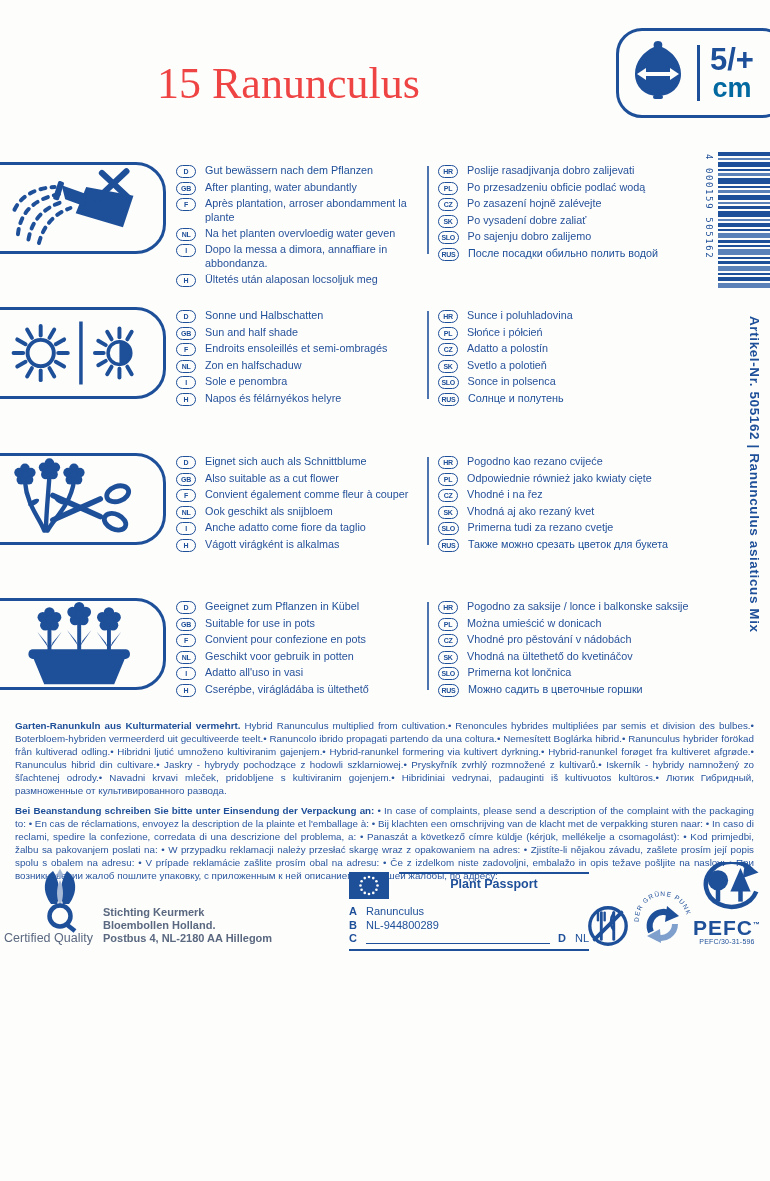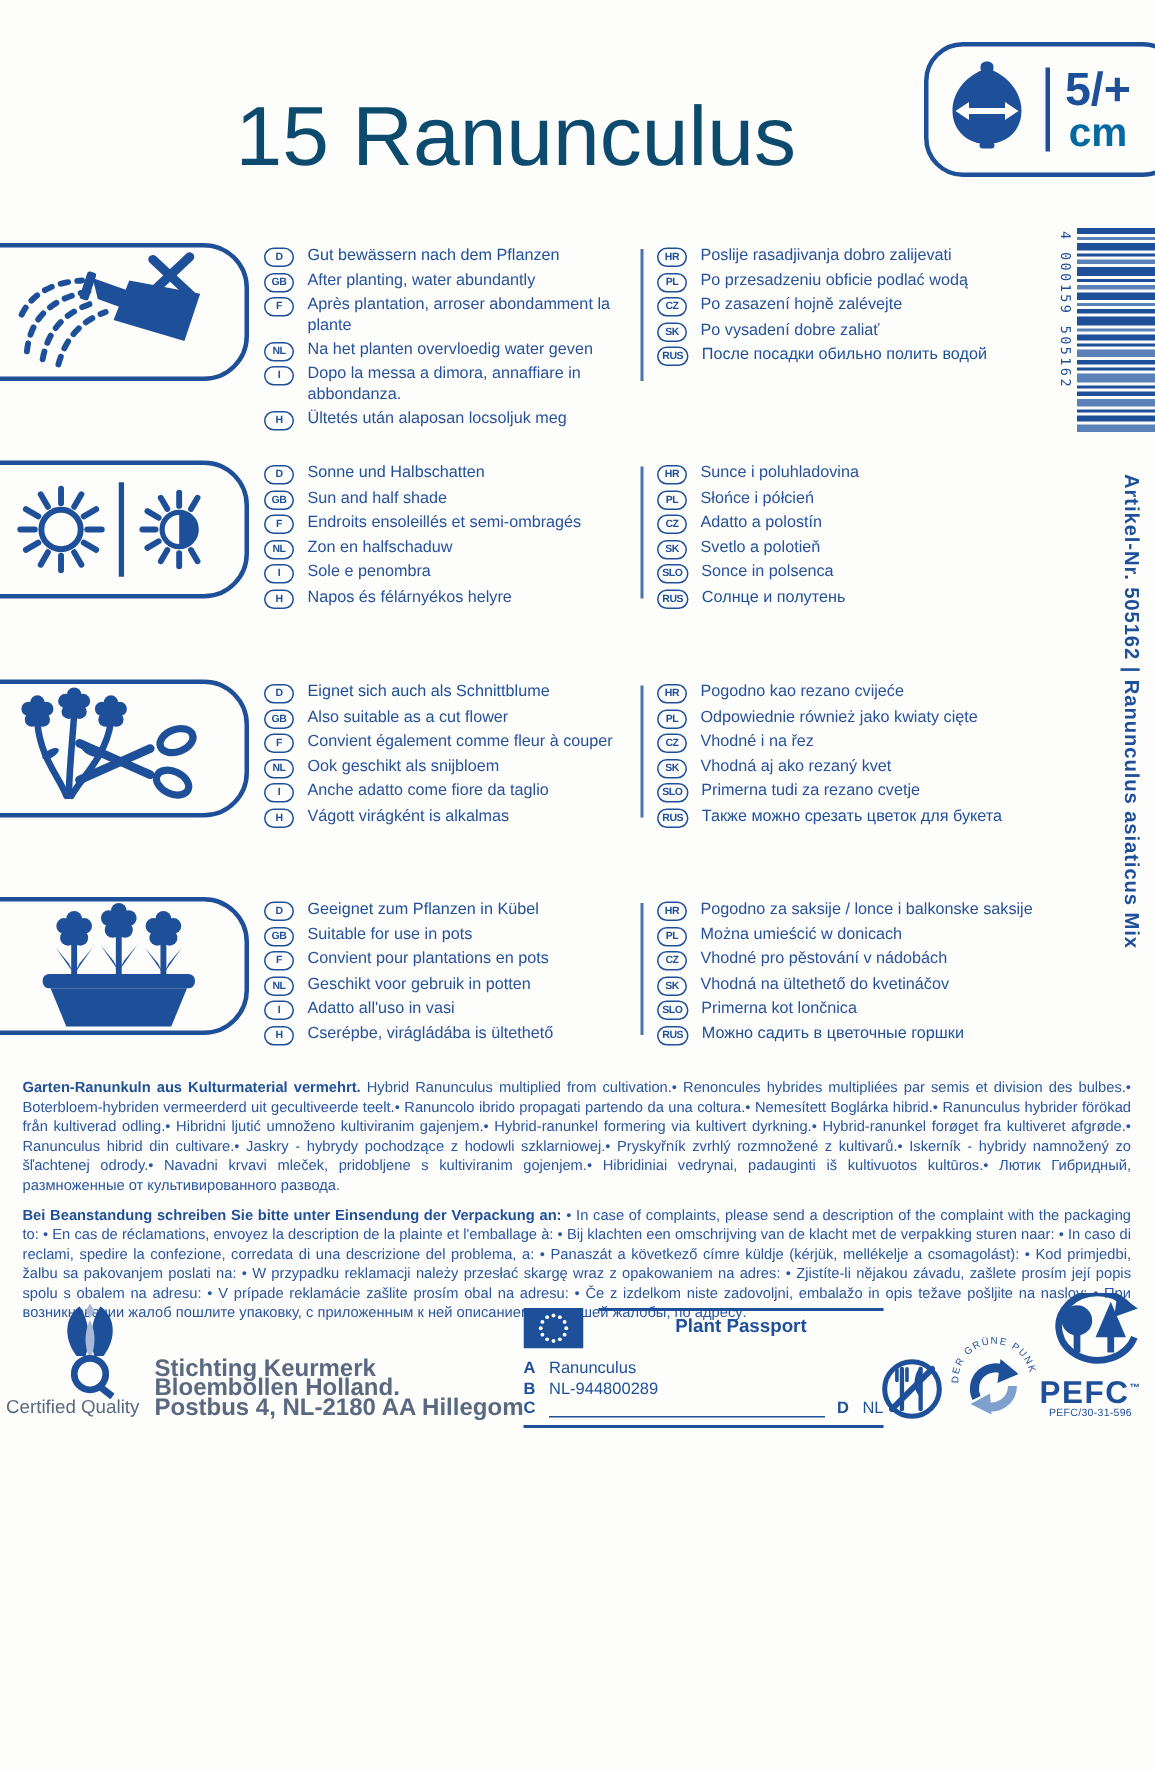--- a/index.html
+++ b/index.html
@@ -1,20 +1,20 @@
 <!DOCTYPE html>
 <html><head>
 <meta charset="utf-8">
 <style>
   html,body{margin:0;padding:0;background:#e9e9e7;}
   .page{position:relative;width:770px;height:1181px;margin:0 auto;background:#fdfdfb;
         overflow:hidden;font-family:"Liberation Sans",sans-serif;color:#1e4f99;}
 
   
-  .title{position:absolute;left:157px;top:58px;font-size:56px;font-weight:400;color:#0c4a6e;}
+  .title{position:absolute;left:157px;top:58px;font-size:44px;font-weight:400;color:#ef4444;font-family:Liberation Serif, serif;}
   .size-badge{position:absolute;top:28px;right:-18px;width:172px;height:90px;
       border:3.5px solid #1e4f99;border-radius:26px;display:flex;align-items:center;
       box-sizing:border-box;padding:0 14px 0 10px;gap:10px;background:#fdfdfb;}
   .size-badge .nums{display:flex;flex-direction:column;}
   .size-badge .num{font-size:31px;font-weight:700;line-height:31px;color:#1e4f99;}
   .size-badge .unit{font-size:27px;font-weight:700;line-height:27px;color:#0369a1;text-align:center;}
   .badge-divider{width:3px;height:56px;background:#1e4f99;}
 
   
   .barcode{position:absolute;top:152px;right:0;width:66px;height:138px;}
@@ -42,21 +42,21 @@
 
   
   .paras{position:absolute;left:15px;right:16px;top:719px;text-align:justify;color:#2a56a0;}
   .paras p{margin:0 0 7px;font-size:9.8px;line-height:13px;}
   .paras b{color:#1e4f99;}
 
   
   .cq-logo{position:absolute;left:30px;top:868px;}
   .cq-text{position:absolute;left:4px;top:931px;width:128px;
       font-size:12.5px;font-weight:400;color:#5a6880;}
-  .address{position:absolute;left:103px;top:906px;font-size:16px;line-height:13px;
+  .address{position:absolute;left:103px;top:906px;font-size:11px;line-height:13px;
       font-weight:700;color:#5a6880;}
   .pp{position:absolute;left:349px;top:872px;width:240px;color:#1e4f99;}
   .pp-head{display:flex;align-items:flex-start;}
   .pp-flag{margin-right:10px;flex:0 0 auto;}
   .pp-titlebox{flex:1;border-top:2.5px solid #1e4f99;padding-top:3px;text-align:center;
       font-weight:700;font-size:12.5px;}
   .pp-rows{margin-top:2px;font-size:11px;line-height:13.5px;border-bottom:2px solid #1e4f99;
       padding-bottom:3px;}
   .pp-row{display:flex;align-items:flex-end;}
   .pp-l{display:inline-block;width:17px;font-weight:700;flex:0 0 auto;}
@@ -185,20 +185,24 @@
           <span class="lang-text">Po przesadzeniu obficie podlać wodą</span>
         </div>
       <div class="lang-row">
           <span class="lang-badge">CZ</span>
           <span class="lang-text">Po zasazení hojně zalévejte</span>
         </div>
       <div class="lang-row">
           <span class="lang-badge">SK</span>
           <span class="lang-text">Po vysadení dobre zaliať</span>
         </div>
+      <div class="lang-row">
+          <span class="lang-badge">SLO</span>
+          <span class="lang-text">Po sajenju dobro zalijemo</span>
+        </div>
       <div class="lang-row row-b">
           <span class="lang-badge">RUS</span>
           <span class="lang-text">После посадки обильно полить водой</span>
         </div>
     </div>
   </div>
 
   <div class="section s2">
     <div class="icon-box">
       <svg width="160" height="84" viewBox="0 0 175 96">
@@ -411,21 +415,21 @@
       <div class="lang-row row-b">
           <span class="lang-badge">D</span>
           <span class="lang-text">Geeignet zum Pflanzen in Kübel</span>
         </div>
       <div class="lang-row">
           <span class="lang-badge">GB</span>
           <span class="lang-text">Suitable for use in pots</span>
         </div>
       <div class="lang-row">
           <span class="lang-badge">F</span>
-          <span class="lang-text">Convient pour plantations en pots</span>
+          <span class="lang-text">Convient pour confezione en pots</span>
         </div>
       <div class="lang-row">
           <span class="lang-badge">NL</span>
           <span class="lang-text">Geschikt voor gebruik in potten</span>
         </div>
       <div class="lang-row">
           <span class="lang-badge">I</span>
           <span class="lang-text">Adatto all'uso in vasi</span>
         </div>
       <div class="lang-row">

